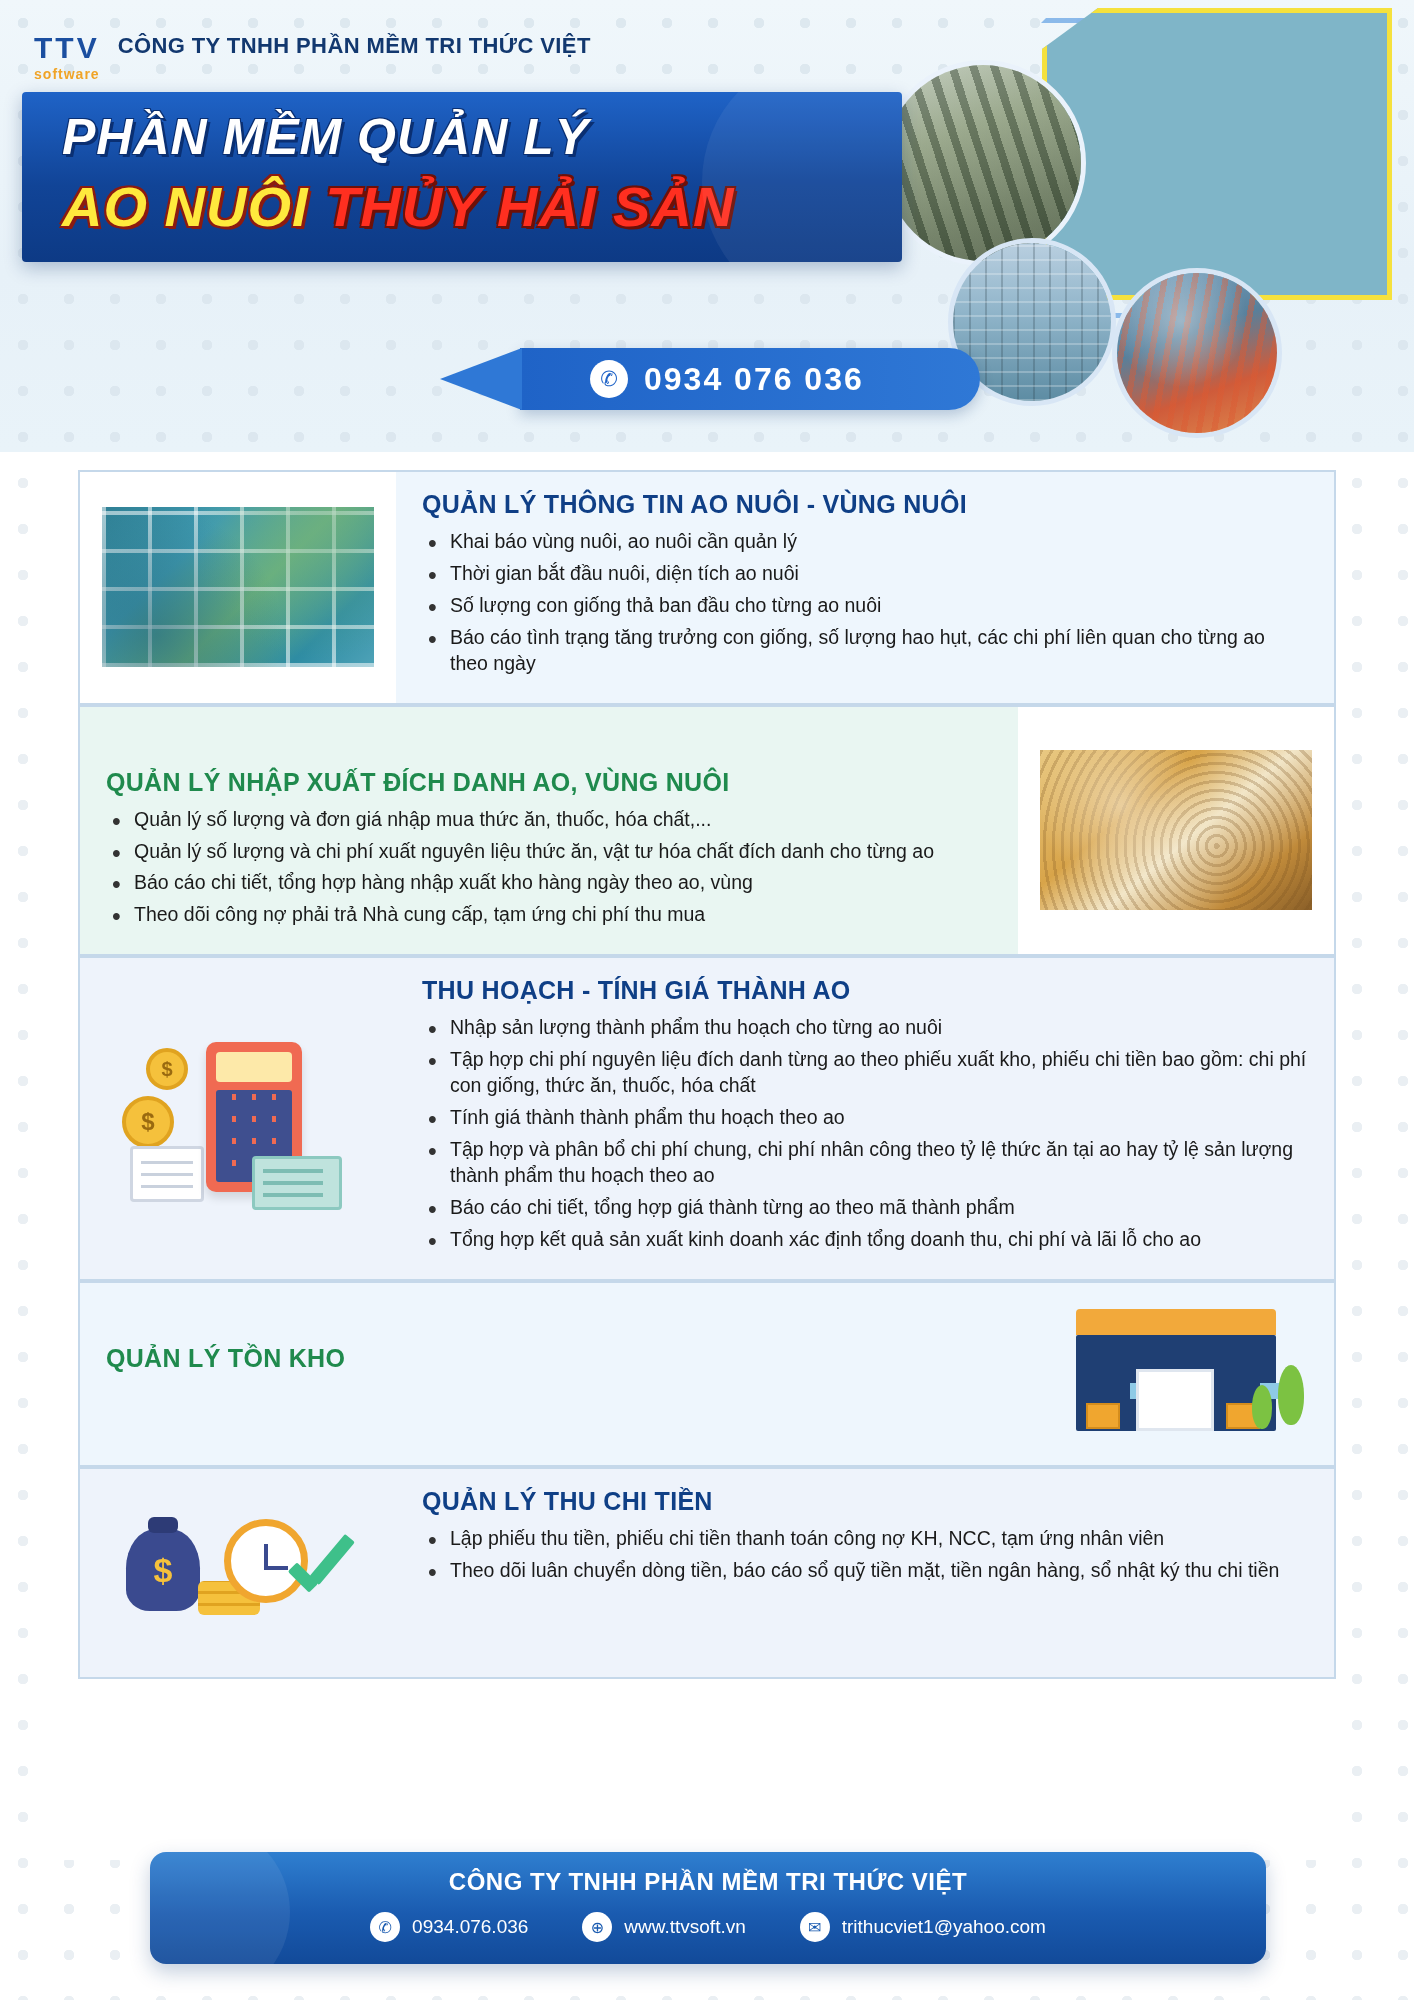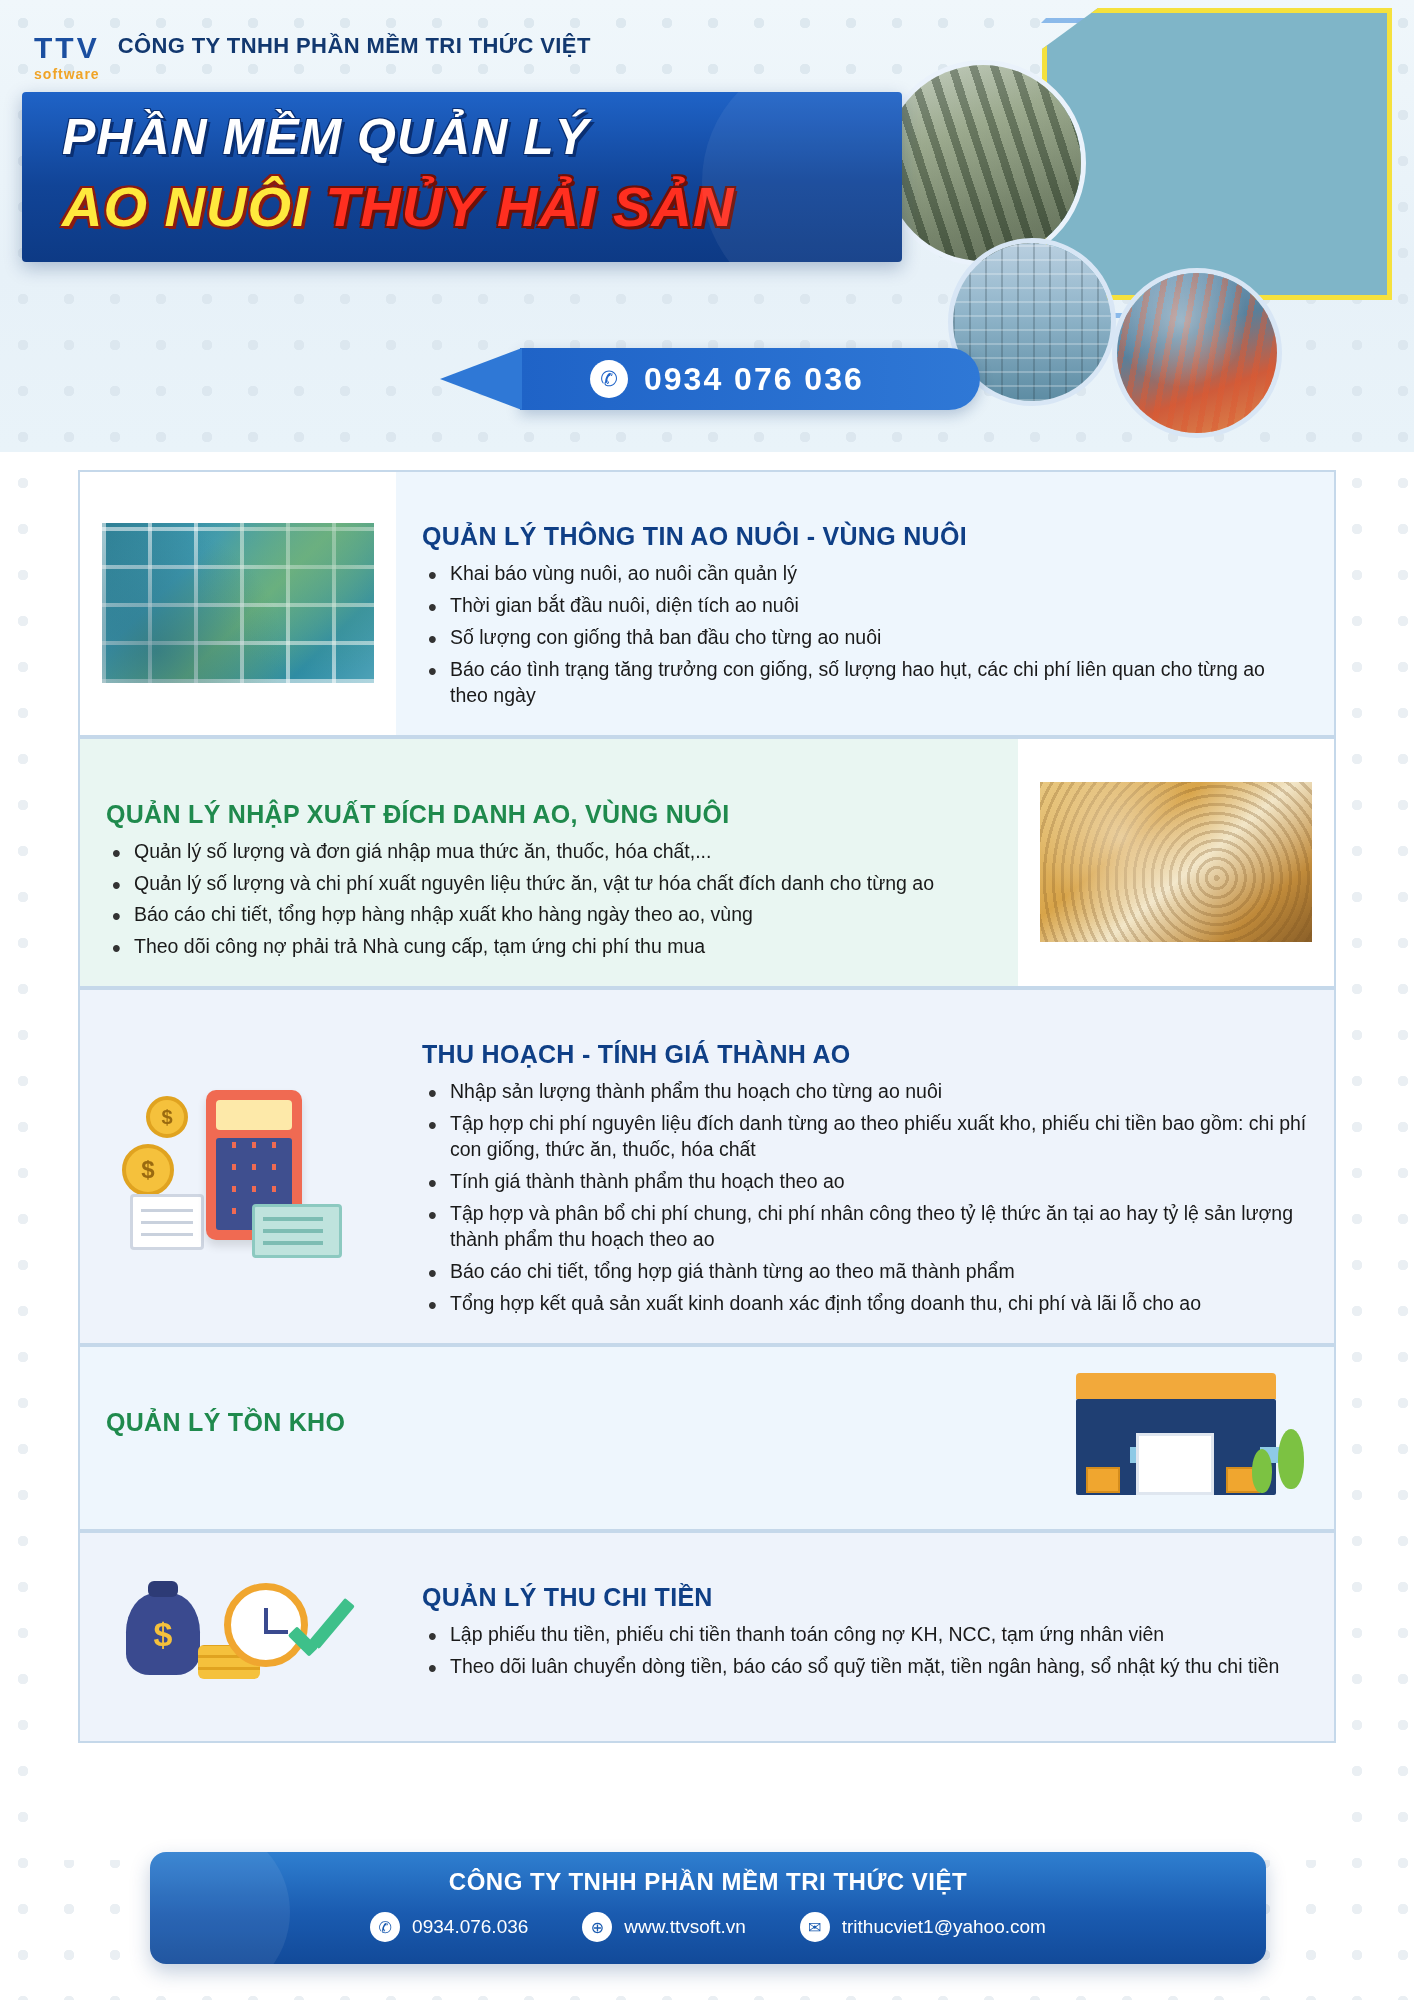--- a/index.html
+++ b/index.html
@@ -209,21 +209,21 @@
     display: flex; align-items: center; justify-content: center;
     padding: 16px;
     background: #ffffff;
   }
   .img-cell.plain { background: transparent; }
   .txt-cell { flex: 1 1 auto; padding: 18px 26px 20px 26px; }
   .sec-title {
     font-size: 25px; font-weight: 700; letter-spacing: .3px;
     margin-bottom: 10px;
   }
-  .t-blue { color: #0f3f86; margin-top: 32px; }
+  .t-blue { color: #0f3f86; }
   .t-green { color: #1f8a4d; margin-top: 43px; }
   ul.bul { list-style: none; }
   ul.bul li {
     position: relative;
     padding-left: 28px;
     margin-bottom: 6px;
     font-size: 19.5px;
     line-height: 1.33;
     color: #1a1a1a;
   }

